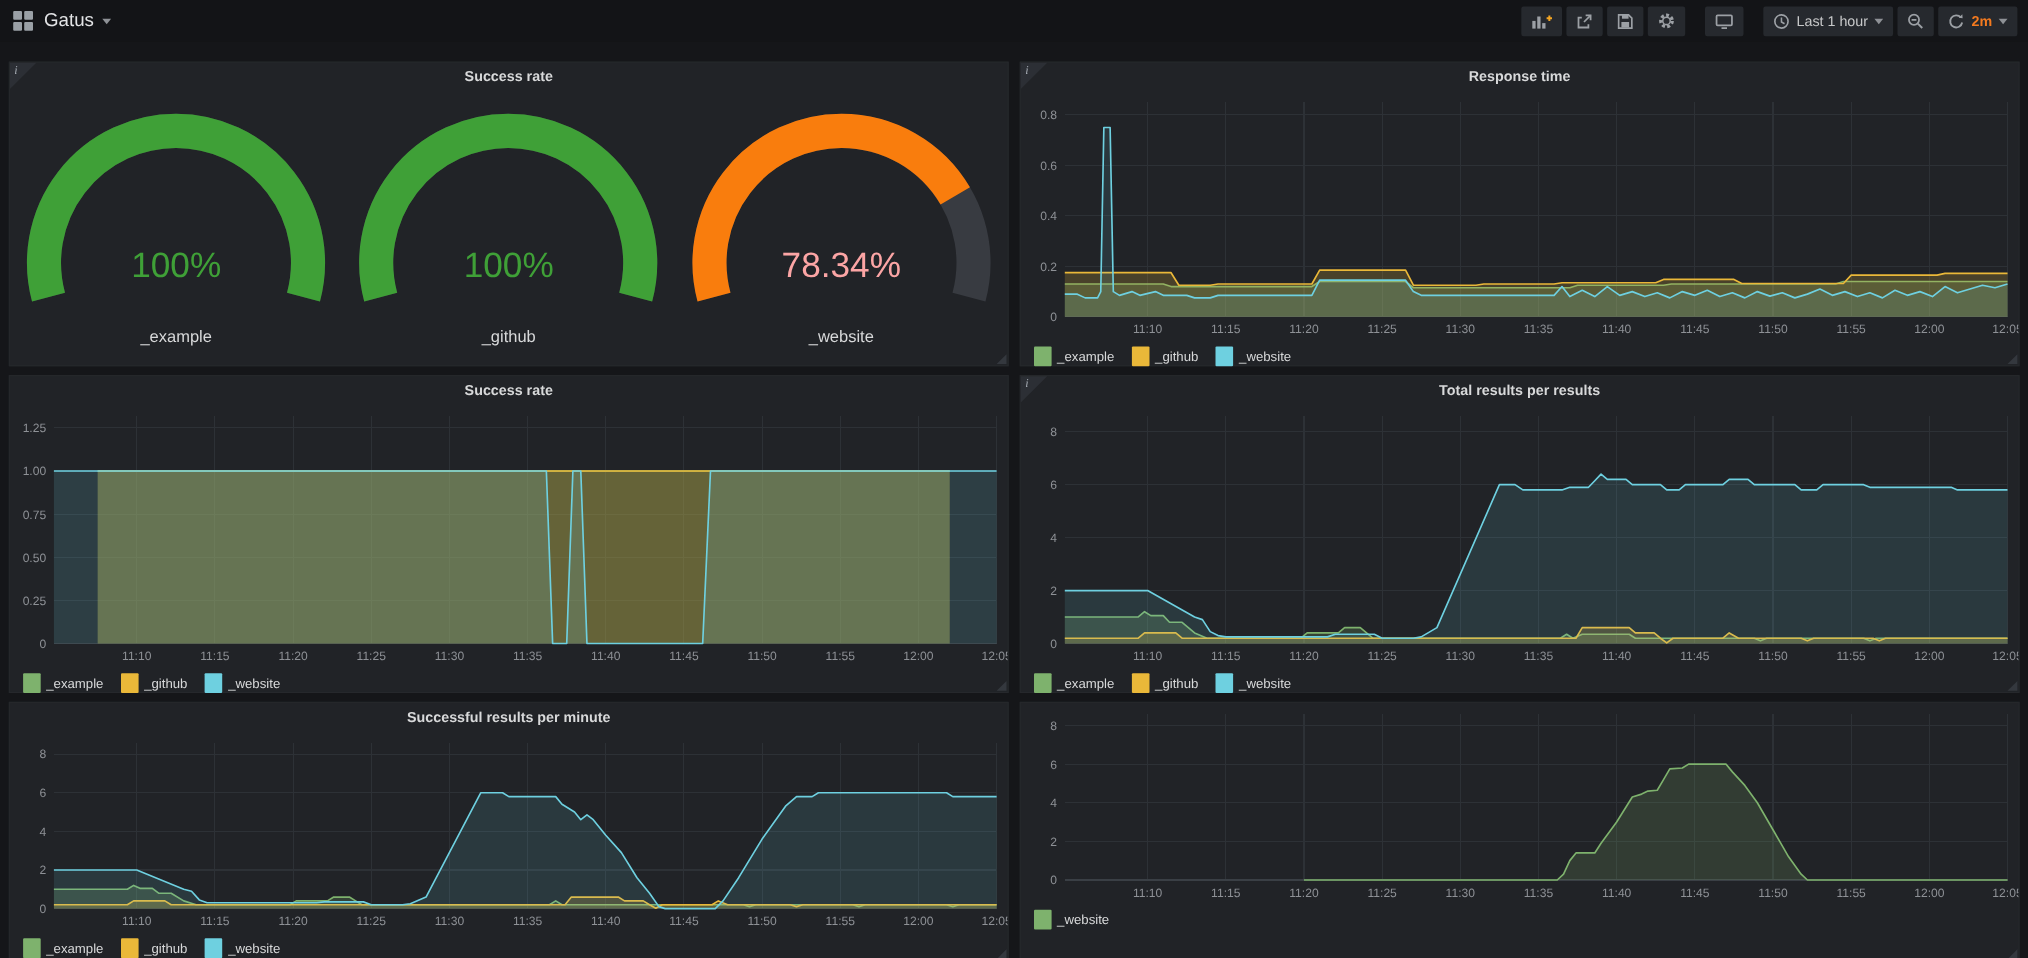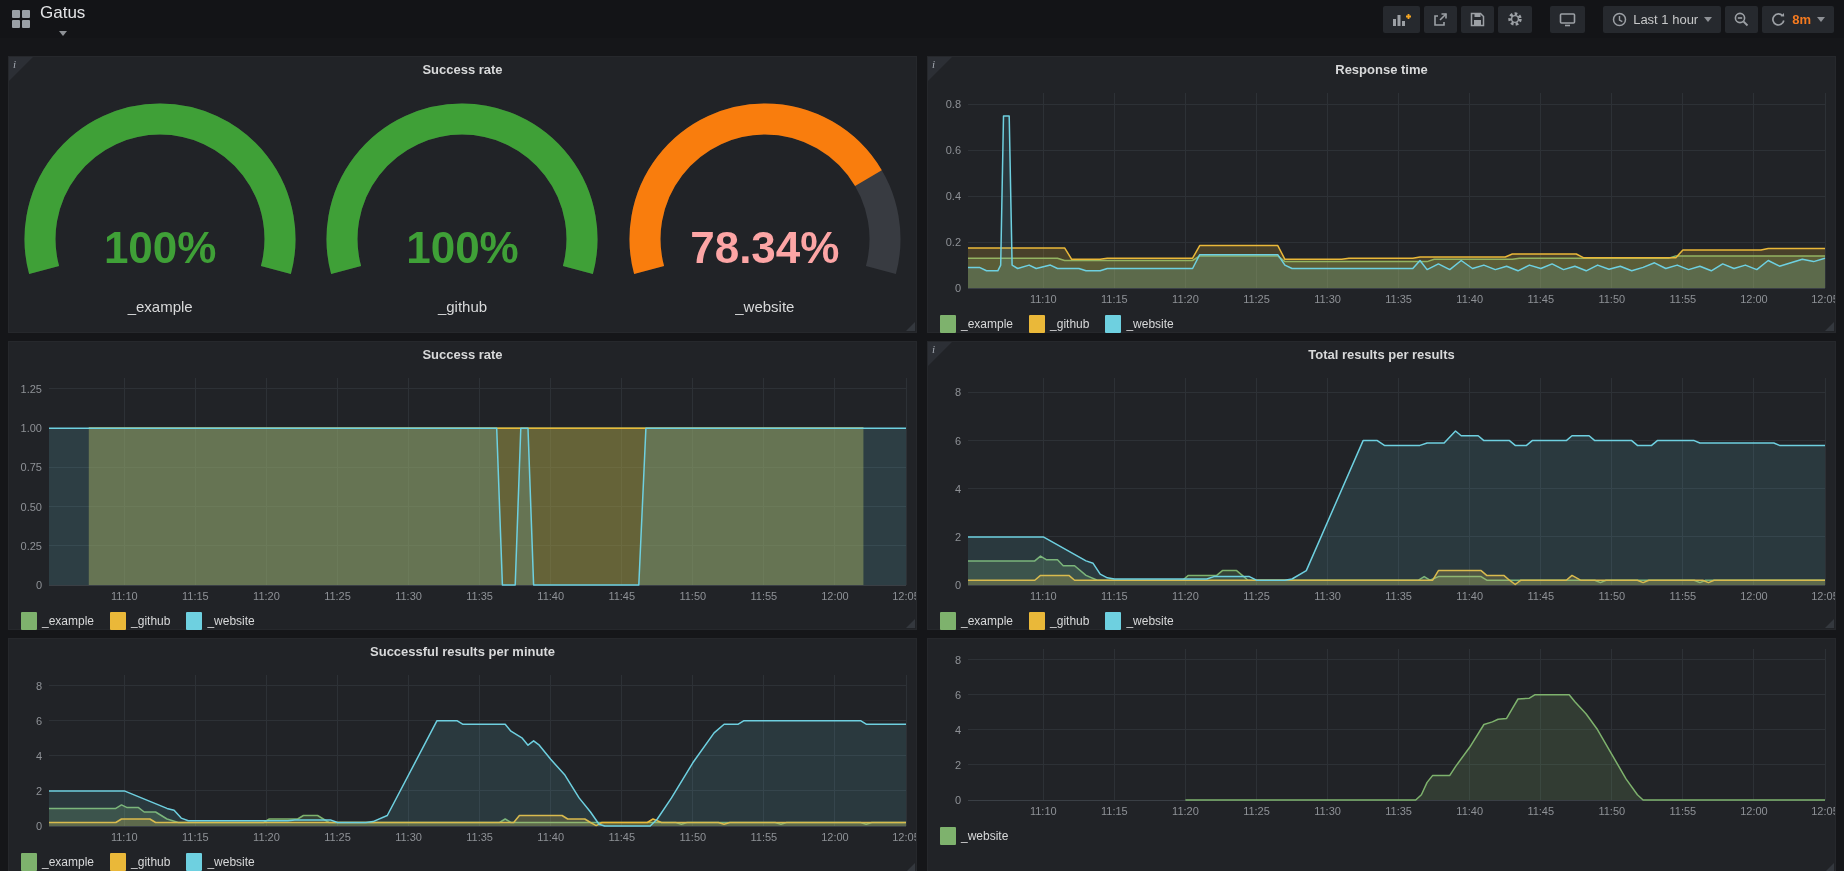--- a/index.html
+++ b/index.html
@@ -5,21 +5,21 @@
   * { margin:0; padding:0; box-sizing:border-box; }
   html,body { width:1844px; height:871px; overflow:hidden; background:#151619;
     font-family:"Liberation Sans", sans-serif; }
 
   
   .navbar { height:38px; background:#131417; display:flex; align-items:center;
     justify-content:space-between; padding:0 10px 0 12px; }
   .nav-left { display:flex; align-items:center; gap:10px; }
   .apps-icon { display:grid; grid-template-columns:8px 8px; grid-template-rows:8px 8px; gap:2px; cursor:pointer; }
   .apps-icon span { background:#9aa0a6; border-radius:1px; }
-  .dash-title { color:#e3e4e6; font-size:17px; display:flex; align-items:center; gap:8px; cursor:pointer;flex-direction:column; }
+  .dash-title { color:#e3e4e6; font-size:17px; display:flex; align-items:center; gap:8px; cursor:pointer; }
   .caret { width:0; height:0; border-left:4px solid transparent; border-right:4px solid transparent;
     border-top:5px solid #8e9196; display:inline-block; }
   .nav-right { display:flex; align-items:center; gap:4px; }
   .tb-btn { background:#26292e; border:none; border-radius:2px; height:27px; min-width:32px;
     display:flex; align-items:center; justify-content:flex-start; gap:6px; padding:0 9px;
     color:#c7c8c9; font-size:13px; cursor:pointer; font-family:inherit; }
   .tb-gap { width:10px; }
   .tb-btn svg { display:block; }
   .orange { color:#f47a1f; font-weight:700; }
 
@@ -34,21 +34,21 @@
   .info-corner i { position:absolute; top:-23px; left:4px; color:#a5abb3; font-size:11px;
     font-family:"Liberation Serif", serif; font-style:italic; }
   .resize-handle { position:absolute; right:1px; bottom:1px; width:0; height:0;
     border-bottom:9px solid #34383e; border-left:9px solid transparent; cursor:nwse-resize; }
 
   
   .gauge-row { display:flex; justify-content:space-around; padding-top:6px; }
   .gauge { position:relative; width:300px; text-align:center; }
   .gauge svg { display:block; }
   .gauge-bg { stroke:#383b41; }
-  .gauge-value { position:absolute; left:0; right:0; top:134px; font-size:44px; font-weight:700; }
+  .gauge-value { position:absolute; left:0; right:0; top:134px; font-size:32px; font-weight:400; }
   .gauge-label { margin-top:9px; font-size:15px; color:#d8d9da; }
 
   
   .chart { display:block; width:100%; }
   .h-row1 { height:227px; } .h-row2 { height:239px; } .h-row3 { height:183px; }
   .grid-line { stroke:#2d3136; stroke-width:1; shape-rendering:crispEdges; }
   .zero-line { stroke:#3a3f45; }
   .tick { fill:#8e9196; font-size:11px; font-family:"Liberation Sans", sans-serif; }
   .ty { text-anchor:end; } .tx { text-anchor:middle; }
   .legend { display:flex; align-items:center; gap:16px; padding:5px 0 0 12px; }
@@ -122,21 +122,21 @@
         <circle cx="6" cy="6" r="4.6" fill="none" stroke="#9ca0a5" stroke-width="1.6"></circle>
         <path d="M3.8 6h4.4" stroke="#9ca0a5" stroke-width="1.6"></path>
         <path d="M9.5 9.5L13.5 13.5" stroke="#9ca0a5" stroke-width="1.8"></path>
       </svg>
     </button>
     <button class="tb-btn">
       <svg width="15" height="15" viewBox="0 0 15 15">
         <path d="M12.8 8.5a5.5 5.5 0 1 1-1.2-4.6" fill="none" stroke="#9ca0a5" stroke-width="1.7"></path>
         <path d="M12.9 1l.3 3.6-3.5-.4z" fill="#9ca0a5"></path>
       </svg>
-      <span class="orange">8m</span>
+      <span class="orange">2m</span>
       <span class="caret"></span>
     </button>
   </div>
 </div>
 
 <div class="dash">
 
   <div class="panel">
     <div class="info-corner">
         <i>i</i>

